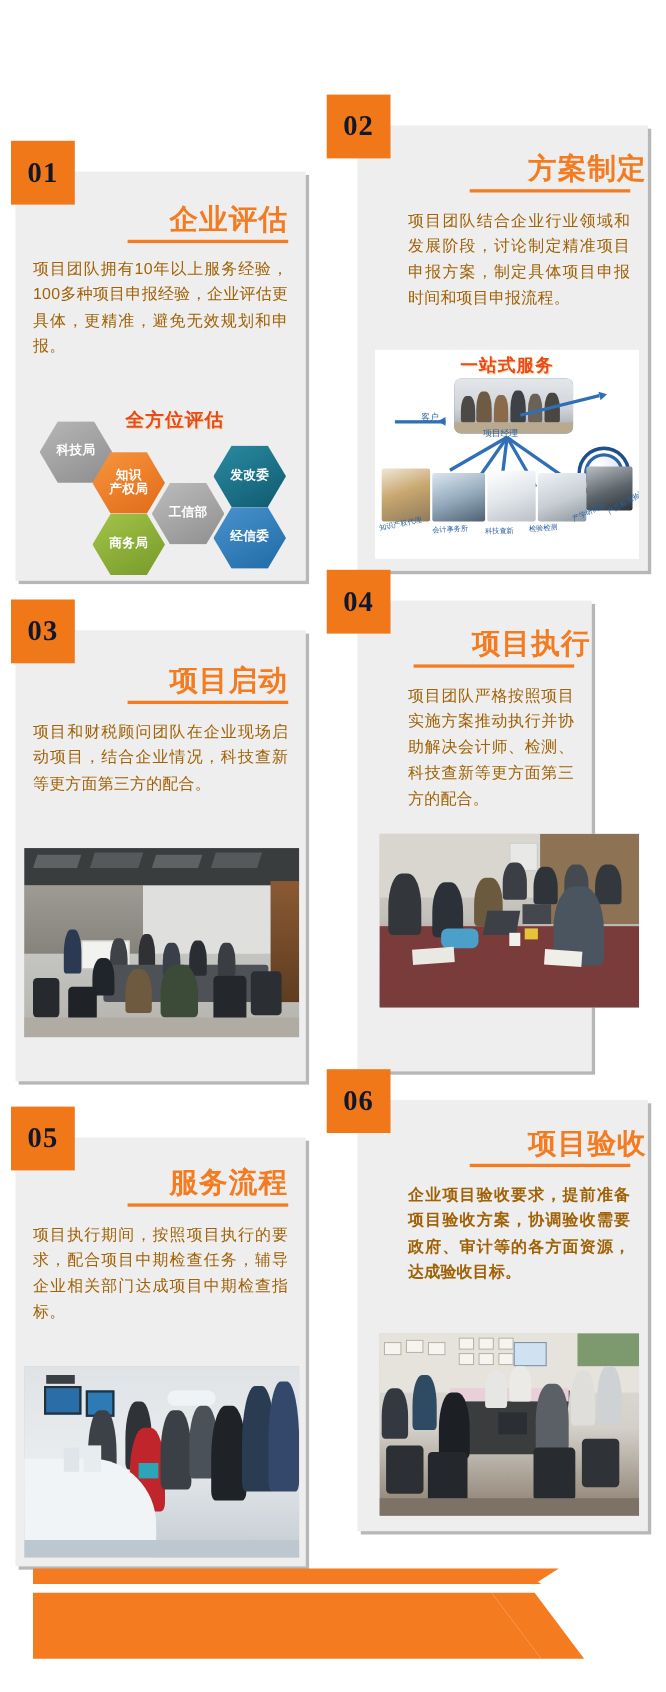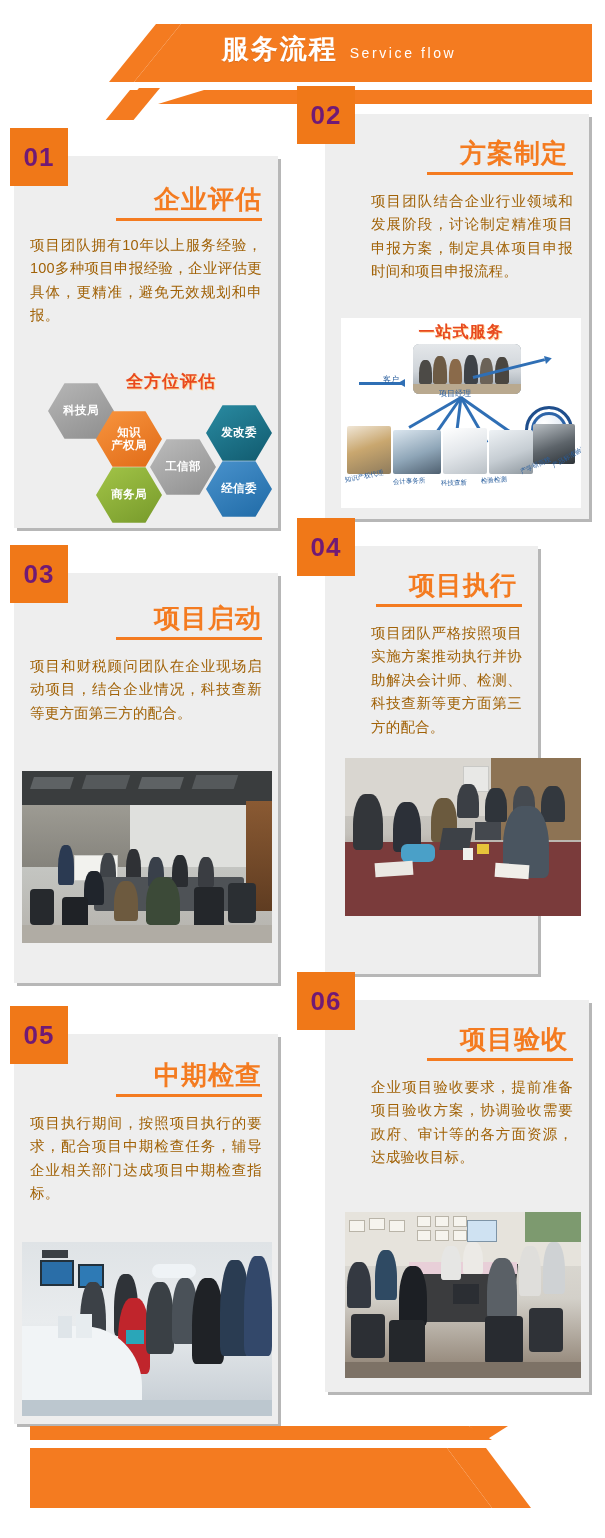--- a/index.html
+++ b/index.html
@@ -66,42 +66,43 @@
   .card.c1 { left: 14px;  top: 156px;  width: 264px; height: 372px; }
   .card.c2 { left: 325px; top: 114px;  width: 264px; height: 405px; }
   .card.c3 { left: 14px;  top: 573px;  width: 264px; height: 410px; }
   .card.c4 { left: 325px; top: 546px;  width: 213px; height: 428px; }
   .card.c5 { left: 14px;  top: 1034px; width: 264px; height: 390px; }
   .card.c6 { left: 325px; top: 1000px; width: 264px; height: 392px; }
 
   .badge {
     position: absolute;
     background: #f07818;
-    color: #701a75;
+    color: #0f172a;
     font-size: 26px;
     font-weight: bold;
     width: 58px; height: 58px;
     display: flex;
     align-items: center;
     justify-content: center;
     letter-spacing: 1px;
+    font-family: Liberation Serif, serif;
   }
   .badge.b-left  { left: -4px;  top: -28px; }
   .badge.b-right { left: -28px; top: -28px; }
 
   .card-title {
     position: absolute;
     color: #f47b20;
     font-size: 26px;
     font-weight: bold;
     letter-spacing: 1px;
     white-space: nowrap;
   }
   .card-title.t-right { right: 16px; top: 8px; }
-  .card-title.t-right2 { right: 21px; top: 6px; }
+  .card-title.t-right2 { right: 1px; top: 6px; }
   .rule {
     position: absolute;
     height: 3px;
     background: #f47b20;
   }
 
   .card-body {
     position: absolute;
     color: #a16207;
     font-size: 14.5px;
@@ -203,45 +204,30 @@
   
   .scene { position: absolute; inset: 0; }
   .sfig { position: absolute; border-radius: 40% 40% 12% 12% / 55% 55% 10% 10%; }
   .sbar { position: absolute; }
 </style>
 </head>
 <body>
 
 <div class="page">
 
-  <div class="header">
-    <svg width="605" height="120" viewBox="0 0 605 120">
-
-      <path d="M 181,24 L 592,24 L 592,82 L 134,82 L 181,24 Z" fill="#f47b20"></path>
-      <path d="M 181,24 L 134,82 L 109,82 L 156,24 Z" fill="#f47b20"></path>
-
-      <path d="M 204,90 L 592,90 L 592,104 L 158,104 L 204,90 Z" fill="#f47b20"></path>
-      <path d="M 152,90 L 118,132 L 96,132 L 130,90 Z" fill="#f47b20"></path>
-      <path d="M 160,88 L 122,134 L 100,134 L 139,88 Z" fill="#f47b20"></path>
-    </svg>
-    <div class="header-text">
-      <span class="header-cn">服务流程</span>
-      <span class="header-en">Service flow</span>
-    </div>
-  </div>
 
   <div class="grid">
 
     <div class="card c1">
       <div class="badge b-left">01</div>
       <div class="card-title t-right" style="top:26px;">企业评估</div>
       <div class="rule" style="right:16px; top:62px; width:146px;"></div>
       <div class="card-body" style="left:16px; right:16px; top:78px;">项目团队拥有10年以上服务经验，100多种项目申报经验，企业评估更具体，更精准，避免无效规划和申报。</div>
 
-      <div class="hexwrap" style="left:24px; top:212px; width:250px; height:152px;">
+      <div class="hexwrap" style="left:12px; top:212px; width:250px; height:152px;">
         <div class="hextitle">全方位评估</div>
         <div class="hex" style="left:10px;  top:14px; background:linear-gradient(150deg,#b7b7b7,#8d8d8d);">
             <span>科技局</span>
           </div>
         <div class="hex" style="left:58px;  top:42px; background:linear-gradient(150deg,#f8953f,#e06a16);">
             <span style="white-space:pre-line;">知识
 产权局</span>
           </div>
         <div class="hex" style="left:168px; top:36px; background:linear-gradient(150deg,#2a8ca3,#10596d);">
             <span>发改委</span>
@@ -372,21 +358,21 @@
           <div class="sbar" style="left:118px;top:90px; width:10px; height:12px; background:#f0f0ec;"></div>
           <div class="sbar" style="left:132px;top:86px; width:12px; height:10px; background:#e6c43a;"></div>
           <div class="sbar" style="left:30px; top:104px; width:38px; height:14px; background:#eae8e3; transform:rotate(-4deg);"></div>
           <div class="sbar" style="left:150px;top:106px; width:34px; height:14px; background:#f0eee9; transform:rotate(4deg);"></div>
         </div>
       </div>
     </div>
 
     <div class="card c5">
       <div class="badge b-left">05</div>
-      <div class="card-title t-right" style="top:24px;">中期检查</div>
+      <div class="card-title t-right" style="top:24px;">服务流程</div>
       <div class="rule" style="right:16px; top:60px; width:146px;"></div>
       <div class="card-body" style="left:16px; right:16px; top:78px;">项目执行期间，按照项目执行的要求，配合项目中期检查任务，辅导企业相关部门达成项目中期检查指标。</div>
 
       <div class="media" style="left:8px; top:208px; width:250px; height:174px;">
         <div class="scene" style="background:linear-gradient(180deg,#dfe3e6 0%,#e9ecee 46%,#c3cbd2 100%);">
           <div class="sbar" style="left:18px; top:18px; width:34px; height:26px; background:#2a6ea8; border:2px solid #23313c;"></div>
           <div class="sbar" style="left:56px; top:22px; width:26px; height:24px; background:#2e7ab5; border:2px solid #23313c;"></div>
           <div class="sbar" style="left:20px; top:8px;  width:26px; height:8px; background:#3a3f44;"></div>
           <div class="sbar" style="left:130px;top:22px; width:44px; height:14px; background:#eff3f6; border-radius:7px;"></div>
           <div class="sfig" style="left:58px; top:40px; width:26px; height:72px; background:#3c4147;"></div>
@@ -403,21 +389,21 @@
           <div class="sbar" style="left:104px;top:88px; width:18px; height:14px; background:#2aa6b8;"></div>
           <div class="sbar" style="left:0; bottom:0; width:250px; height:16px; background:#bcc7cf;"></div>
         </div>
       </div>
     </div>
 
     <div class="card c6">
       <div class="badge b-right">06</div>
       <div class="card-title t-right2" style="top:22px;">项目验收</div>
       <div class="rule" style="right:16px; top:58px; width:146px;"></div>
-      <div class="card-body" style="left:46px; right:16px; top:76px;">企业项目验收要求，提前准备项目验收方案，协调验收需要政府、审计等的各方面资源，达成验收目标。</div>
+      <div class="card-body" style="left:46px; right:16px; top:76px;font-weight:bold;">企业项目验收要求，提前准备项目验收方案，协调验收需要政府、审计等的各方面资源，达成验收目标。</div>
 
       <div class="media" style="left:20px; top:212px; width:236px; height:166px;">
         <div class="scene" style="background:linear-gradient(180deg,#e2e0da 0%,#d3d0c9 52%,#8a7c6d 100%);">
           <div class="sbar" style="left:0;  top:0;  width:236px; height:54px; background:#e6e3dc;"></div>
           <div class="sbar" style="left:180px;top:0; width:56px; height:30px; background:#7d9a6f;"></div>
           <div class="sbar" style="left:4px;  top:8px;  width:16px; height:12px; background:#f6f4ee; border:1px solid #b9b4a8;"></div>
           <div class="sbar" style="left:24px; top:6px;  width:16px; height:12px; background:#f6f4ee; border:1px solid #b9b4a8;"></div>
           <div class="sbar" style="left:44px; top:8px;  width:16px; height:12px; background:#f6f4ee; border:1px solid #b9b4a8;"></div>
           <div class="sbar" style="left:72px; top:4px;  width:14px; height:11px; background:#f6f4ee; border:1px solid #b9b4a8;"></div>
           <div class="sbar" style="left:90px; top:4px;  width:14px; height:11px; background:#f6f4ee; border:1px solid #b9b4a8;"></div>

